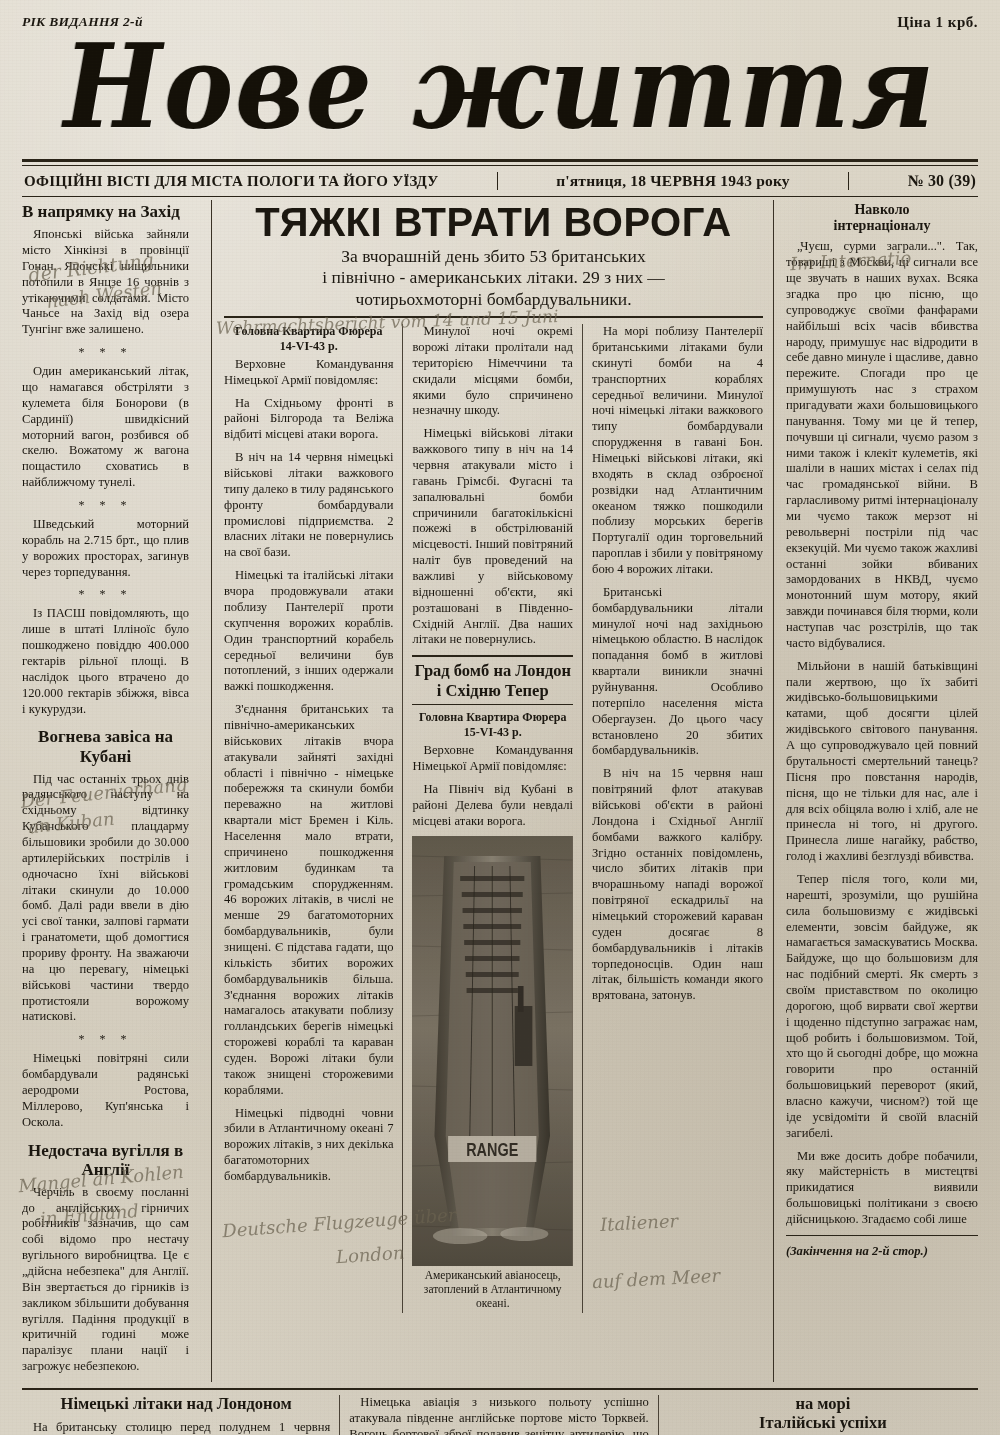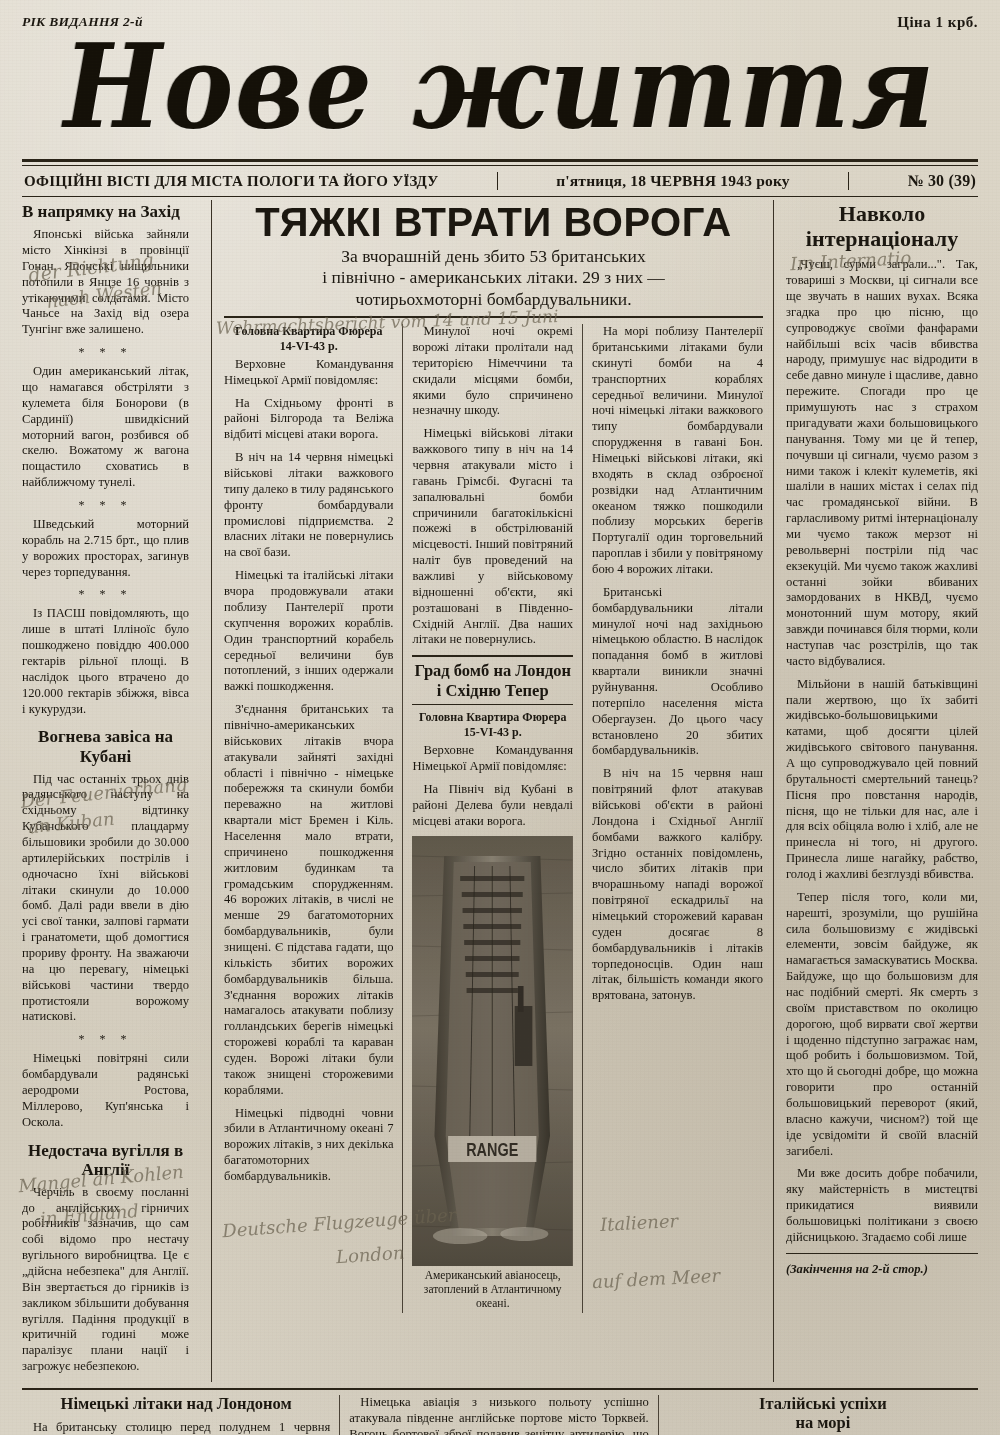--- a/index.html
+++ b/index.html
@@ -57,21 +57,21 @@
   .subbar .issue{font-size:16px;text-align:center;}
 
   
   .grid{display:flex;gap:0;margin-top:3px;}
   .col{box-sizing:border-box;}
   .c1{width:190px;padding-right:22px;border-right:1.5px solid #3a3226;}
   .c234{flex:1;padding-left:12px;padding-right:10px;}
   .c5{width:205px;padding-left:12px;border-left:1.5px solid #3a3226;}
 
   .col-head{
-    text-align:center;font-weight:bold;font-size:22px;line-height:1.12;
+    text-align:center;font-weight:bold;font-size:14px;line-height:1.12;
     margin:2px 0 6px 0;
   }
   .c1 .col-head{text-align:left;font-size:17px;}
   p{margin:0 0 7px 0;text-align:justify;font-size:12.6px;line-height:1.26;text-indent:11px;}
   .stars{text-align:center;letter-spacing:6px;font-size:12px;margin:2px 0 4px 0;}
   .sec-head{
     text-align:center;font-weight:bold;font-size:17px;line-height:1.15;
     margin:10px 0 5px 0;
   }
 
@@ -295,22 +295,22 @@
   <div class="bottom">
     <div class="b1">
       <div class="bhead">Німецькі літаки над Лондоном</div>
       <p>На британську столицю перед полуднем 1 червня знову зроблено повітряний напад. Німецькі літаки налетіли на Лондон і скинули бомби. Міністерство повітряного флоту повідомляє, що німецькі літаки досягли серця столиці.</p>
     </div>
     <div class="b2">
       <p>Німецька авіація з низького польоту успішно атакувала південне англійське портове місто Торквей. Вогонь бортової зброї подавив зенітну артилерію, що дало змогу скинути бомби важкого калібру на портові наслідок. Бомби спричинили значні пошкодження.</p>
     </div>
     <div class="b3">
       <div class="bhead">
+        <div>на морі</div>
         <div>Італійські успіхи</div>
-        <div>на морі</div>
       </div>
       <p>Протягом травня італійські підводні човни та винищувачі в Середземному морі та Атлантичному океані 13 англійських пароплавів. 7 важко пошкоджено.</p>
     </div>
   </div>
 
 </div>
 
 <div class="noise"></div>
 <div id="annotation-layer">
     <div class="hand" style="left: 28px; top: 256px; font-size: 19px; transform: rotate(-7deg);">der Richtung</div>

